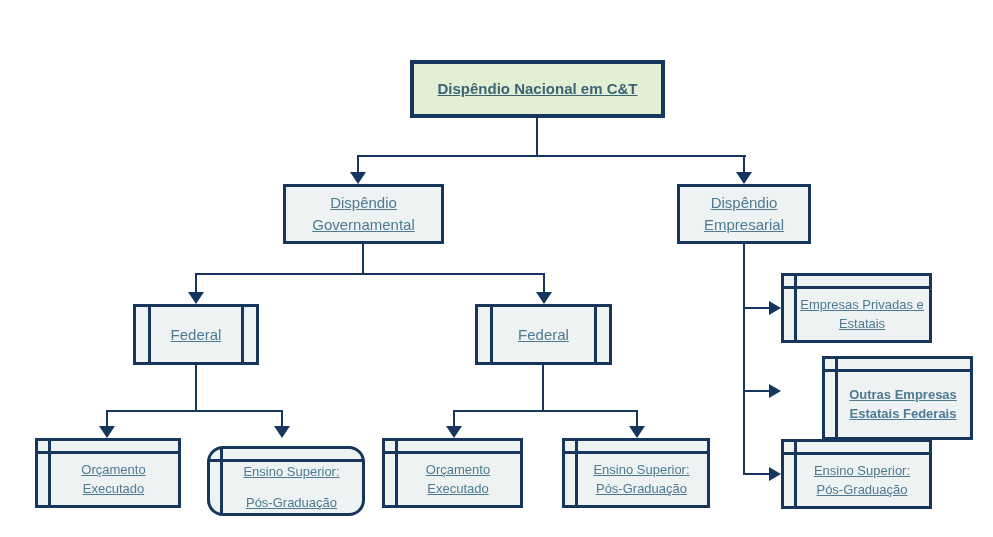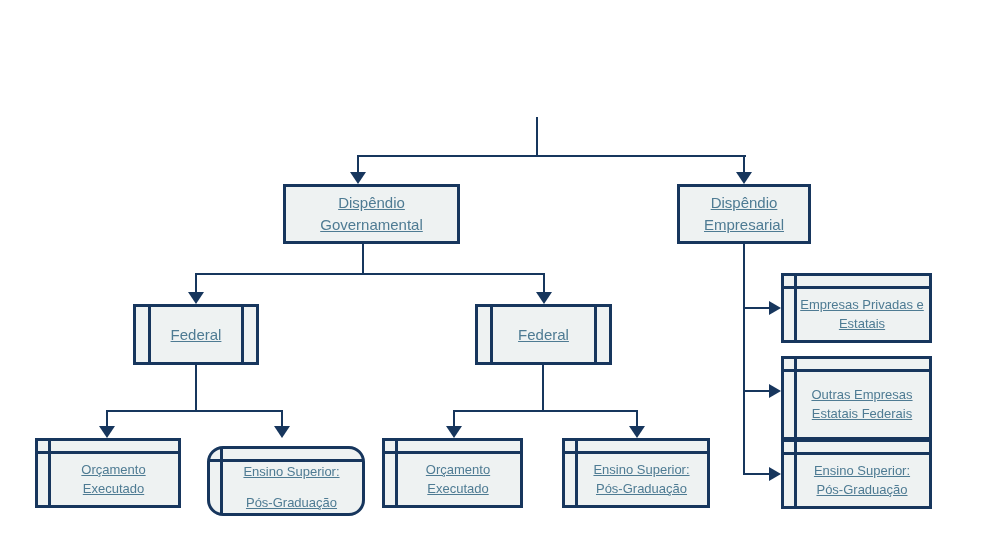--- a/index.html
+++ b/index.html
@@ -42,22 +42,25 @@
     position:absolute;width:0;height:0;
     border-top:7px solid transparent;border-bottom:7px solid transparent;
     border-left:12px solid #17365d;
   }
 </style>
 </head>
 <body>
 
 <div id="canvas">
 
+  <div class="node root" style="left:410px;top:60px;width:255px;height:58px;">
+    <span class="lbl">Dispêndio Nacional em C&amp;T</span>
+  </div>
 
-  <div class="node lvl2" style="left:283px;top:184px;width:177px;height:60px;padding:0 8px;">
+  <div class="node lvl2" style="left:283px;top:184px;width:161px;height:60px;padding:0 8px;">
     <span class="lbl">Dispêndio Governamental</span>
   </div>
 
   <div class="node lvl2" style="left:677px;top:184px;width:134px;height:60px;padding:18px 8px;">
     <span class="lbl">Dispêndio Empresarial</span>
   </div>
 
   <div class="node predef" style="left:133px;top:304px;width:126px;height:61px;text-align:center;">
     <span class="lbl">Federal</span>
   </div>
@@ -90,21 +93,21 @@
       <span class="lbl">Ensino Superior: Pós-Graduação</span>
     </div>
   </div>
 
   <div class="node storage" style="left:781px;top:273px;width:151px;height:70px;">
     <div class="inner">
       <span class="lbl">Empresas Privadas e Estatais</span>
     </div>
   </div>
 
-  <div class="node storage" style="left:781px;top:356px;width:151px;height:84px;">
+  <div class="node storage" style="left:822px;top:356px;width:151px;height:84px;font-weight:bold;">
     <div class="inner">
       <span class="lbl">Outras Empresas Estatais Federais</span>
     </div>
   </div>
 
   <div class="node storage" style="left:781px;top:439px;width:151px;height:70px;">
     <div class="inner">
       <span class="lbl">Ensino Superior: Pós-Graduação</span>
     </div>
   </div>

